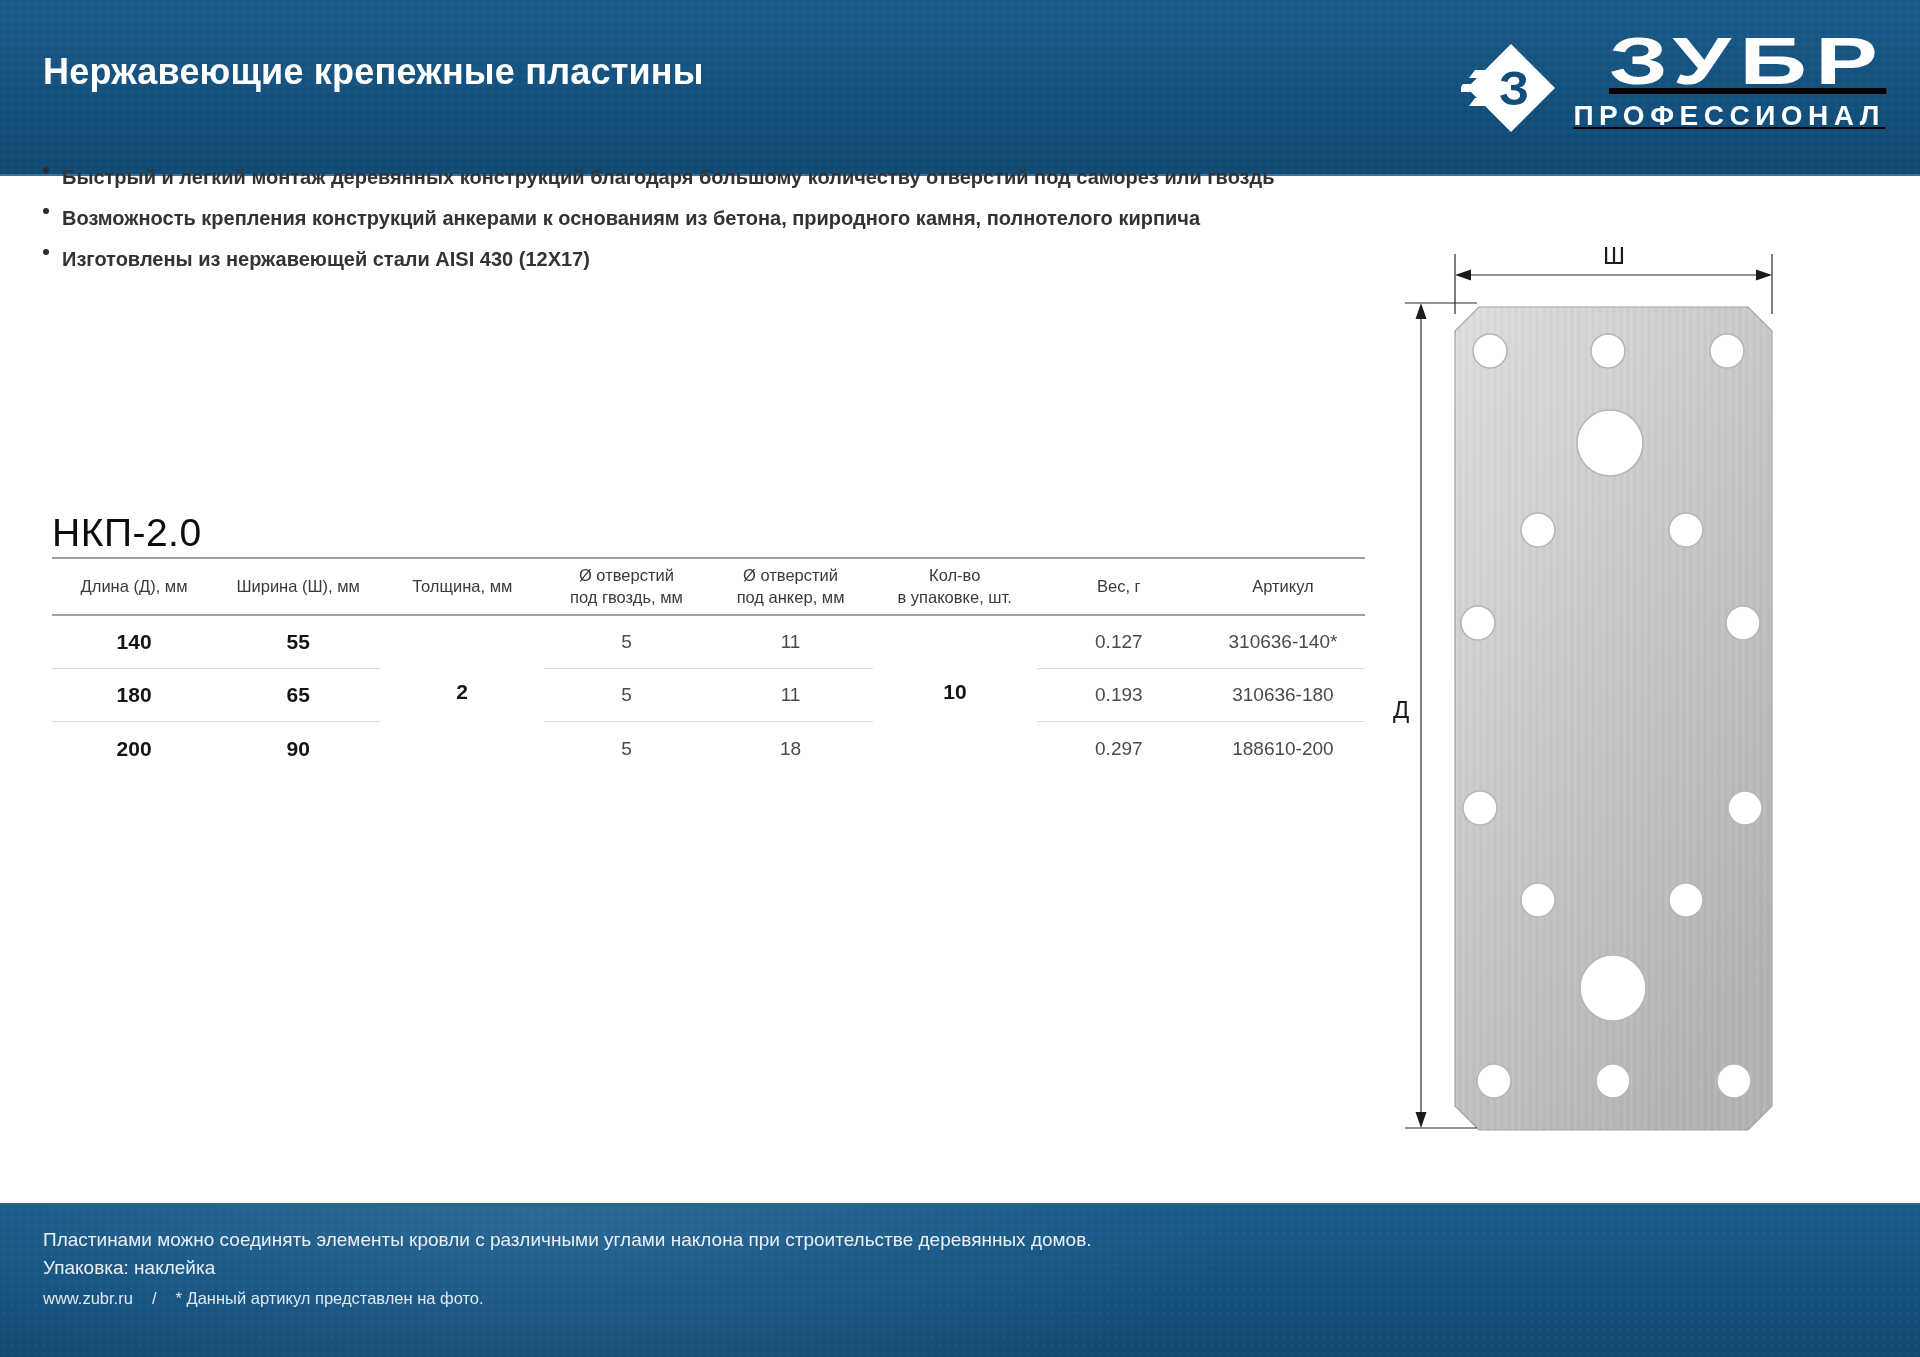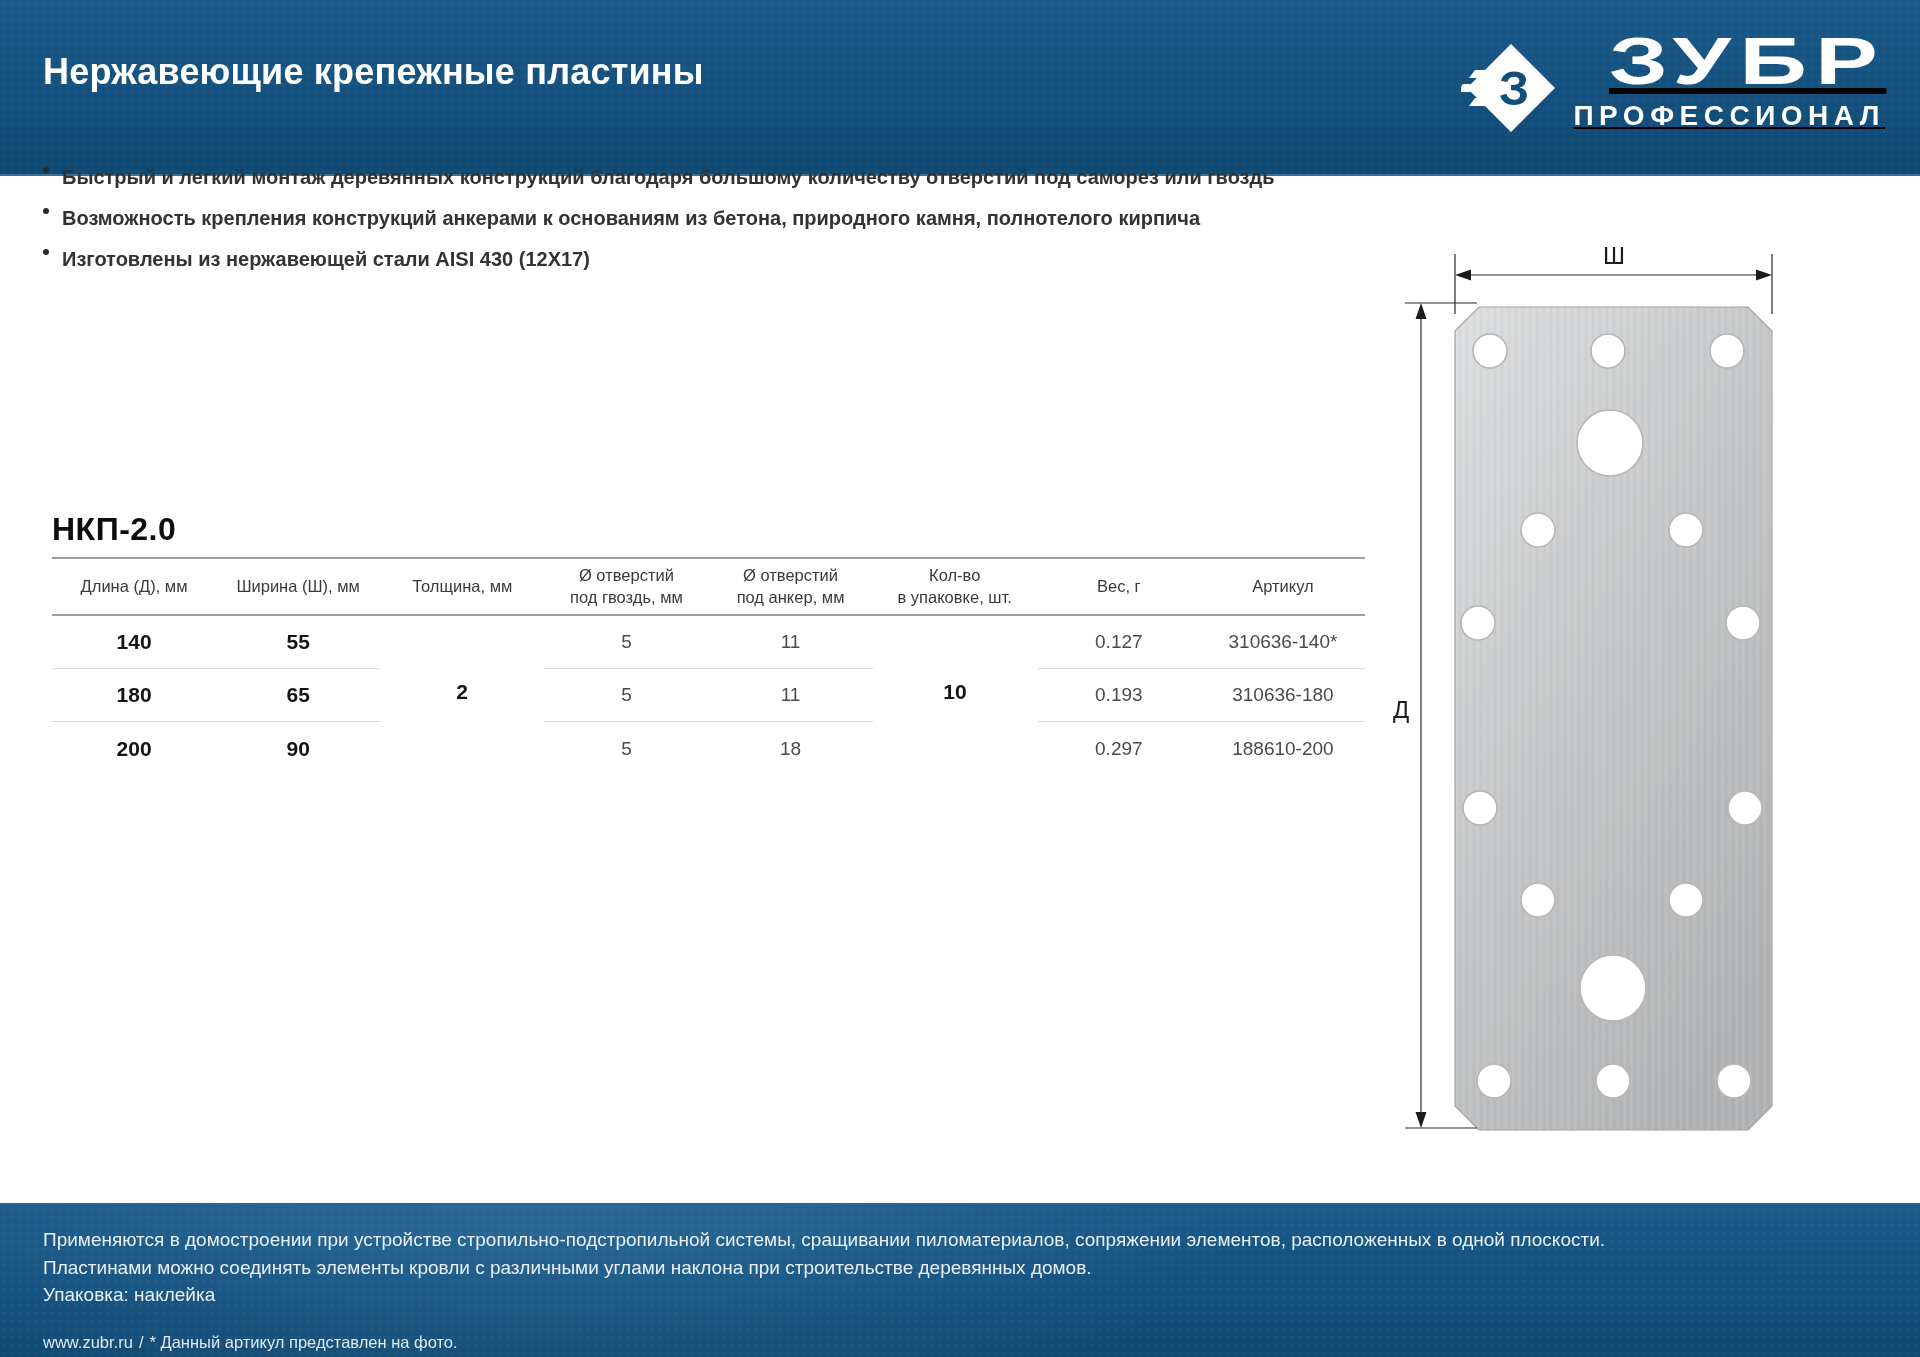--- a/index.html
+++ b/index.html
@@ -50,21 +50,21 @@
     display:flex;align-items:flex-start;height:41px;
     font-size:20px;color:#333333;font-weight:bold;
   }
   .features .dot{
     width:6px;height:6px;border-radius:50%;background:#2b2b2b;
     margin-right:13px;flex:0 0 auto;margin-top:1px;
   }
   
   .model-title{
     position:absolute;left:52px;top:511px;
-    font-size:32px;font-weight:bold;color:#0d0d0d;letter-spacing:0.5px;
+    font-size:39px;font-weight:normal;color:#0d0d0d;letter-spacing:0.5px;
   }
   .spec-table{position:absolute;left:52px;top:557px;width:1313px;}
   .t-head{
     display:grid;grid-template-columns:repeat(8,1fr);height:55px;
     border-top:2px solid #9aa0a5;border-bottom:2px solid #9aa0a5;
     align-items:center;
   }
   .t-head .hcell{
     text-align:center;font-size:16.5px;color:#3a3a3a;line-height:1.3;
   }
@@ -100,21 +100,21 @@
   .footer::before{
     content:"";position:absolute;inset:0;
     background:radial-gradient(ellipse 1000px 300px at 28% 12%,rgba(110,165,205,0.20),rgba(0,0,0,0) 70%);
     pointer-events:none;
   }
   .footer-inner{position:relative;padding:21px 43px 0 43px;}
   .footer-line{
     font-size:19px;color:#e9eff5;line-height:27.5px;
   }
   .footer-meta{
-    margin-top:24px;display:flex;align-items:baseline;gap:6px;
+    margin-top:8px;display:flex;align-items:baseline;gap:19px;
     font-size:16.5px;color:#dfe8ef;text-align:right;
   }
 </style>
 </head>
 <body>
 
 <div class="header band">
   <div class="page-title">Нержавеющие крепежные пластины</div>
   <div class="brand">
     <svg class="brand-icon" width="100" height="108" viewBox="0 0 100 108">
@@ -278,21 +278,20 @@
       <line x1="36" y1="120" x2="36" y2="931"></line>
     </g>
     <polygon points="36,113 30.5,129 41.5,129" fill="#1c1c1c"></polygon>
     <polygon points="36,938 30.5,922 41.5,922" fill="#1c1c1c"></polygon>
     <text class="dim-label" x="8" y="528" text-anchor="start">Д</text>
   </g>
 </svg>
 
 <div class="footer band">
   <div class="footer-inner">
-    <div class="footer-line">Применяются в домостроении при устройстве стропильно-подстропильной системы, сращивании пиломатериалов, сопряжении элементов, расположенных в одной плоскости.</div>
     <div class="footer-line">Пластинами можно соединять элементы кровли с различными углами наклона при строительстве деревянных домов.</div>
     <div class="footer-line">Упаковка: наклейка</div>
     <div class="footer-meta">
       <span>www.zubr.ru</span>
       <span>/</span>
       <span>* Данный артикул представлен на фото.</span>
     </div>
   </div>
 </div>
 

